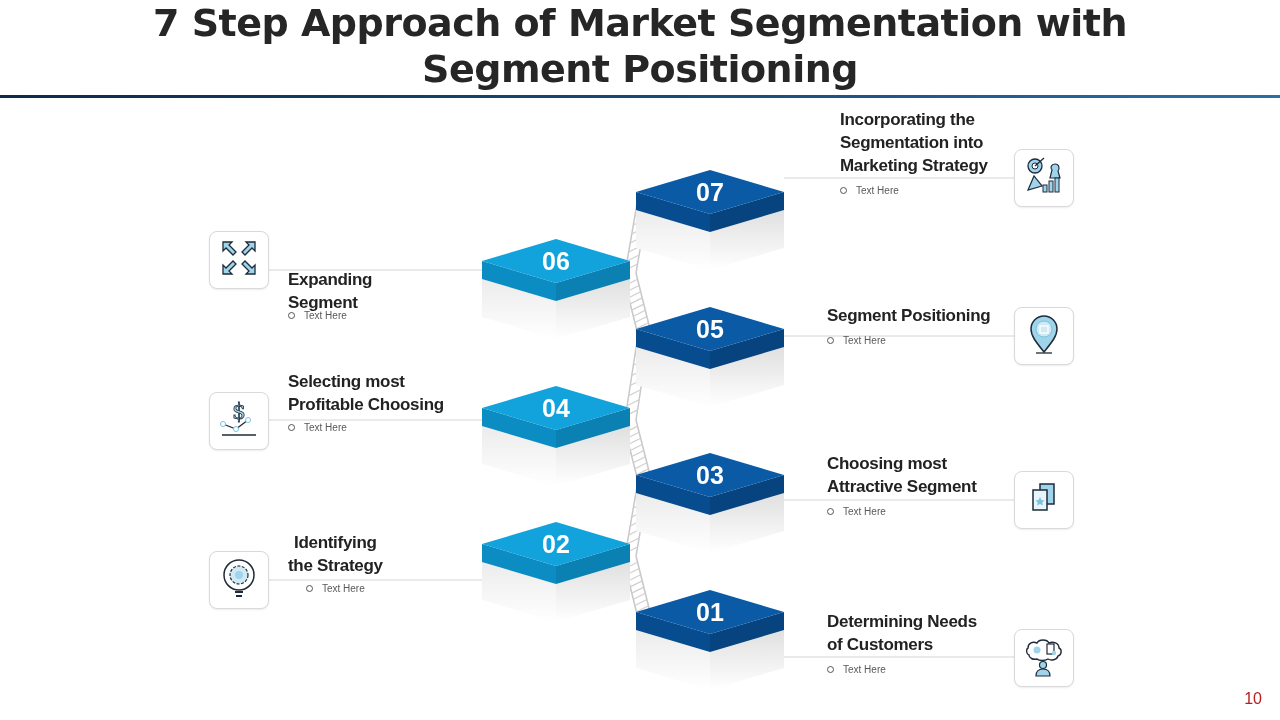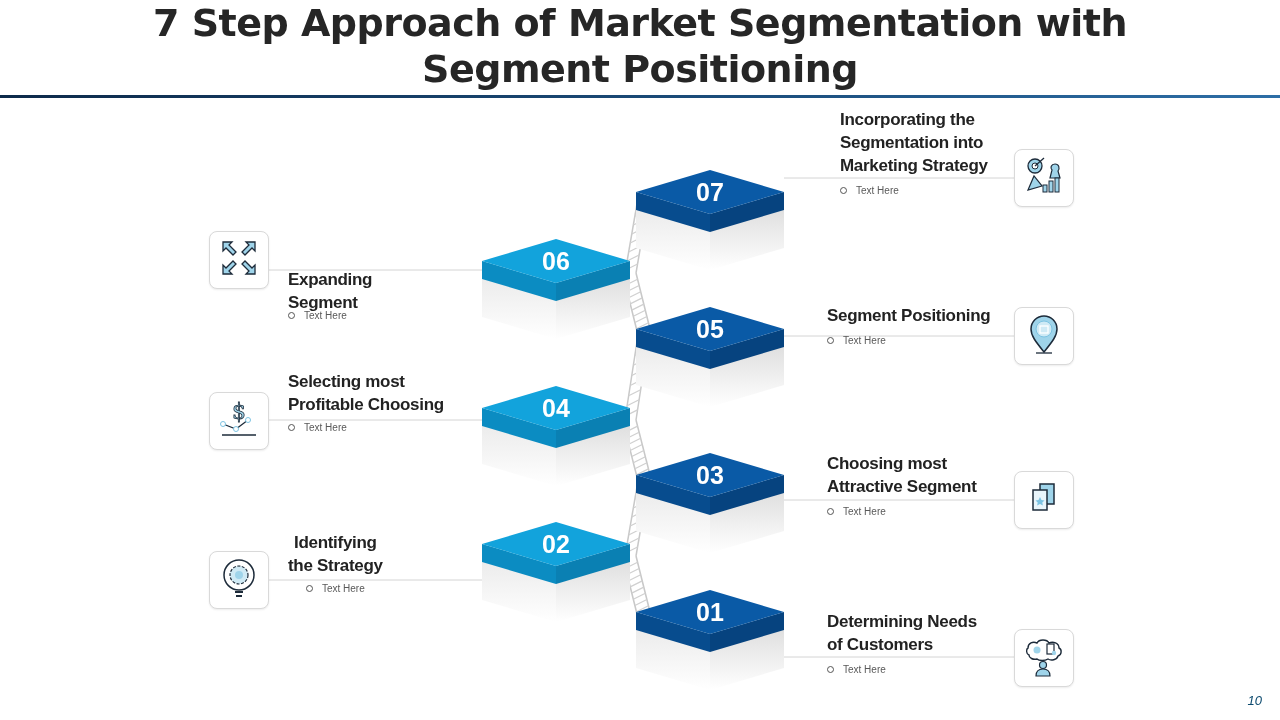--- a/index.html
+++ b/index.html
@@ -5,21 +5,21 @@
   html,body{margin:0;padding:0;}
   body{width:1280px;height:720px;background:#ffffff;position:relative;overflow:hidden;font-family:"Liberation Sans",sans-serif;}
   .title{position:absolute;left:0;top:0;width:1280px;text-align:center;font-family:"DejaVu Sans",sans-serif;font-weight:bold;font-size:38px;line-height:46px;color:#262626;letter-spacing:-0.5px;}
   .title-rule{position:absolute;left:0;top:95px;width:1280px;height:3px;background:linear-gradient(90deg,#0d2a4a,#1c4f7e 60%,#2d6ea6);}
   svg.diagram{position:absolute;left:0;top:0;}
   .step{position:absolute;}
   .heading{font-weight:bold;font-size:17px;line-height:23px;color:#222;letter-spacing:-0.3px;}
   .bullet{font-size:10px;color:#595959;margin-top:2px;white-space:nowrap;}
   .bullet .dot{display:inline-block;width:5px;height:5px;border:1px solid #555;border-radius:50%;margin-right:9px;vertical-align:middle;position:relative;top:-1px;}
   .icon-box{position:absolute;width:58px;height:56px;border:1px solid #d9d9d9;border-radius:8px;background:#fff;box-shadow:0 1px 2px rgba(0,0,0,0.08);display:flex;align-items:center;justify-content:center;}
-  .page-num{position:absolute;right:18px;bottom:12px;font-size:13px;color:#0c4a6e;font-style:italic;}
+  .page-num{position:absolute;right:18px;bottom:12px;font-size:16px;color:#b91c1c;}
 </style>
 </head>
 <body>
 
 <div class="title">
   <div>7 Step Approach of Market Segmentation with</div>
   <div>Segment Positioning</div>
 </div>
 <div class="title-rule"></div>
 

